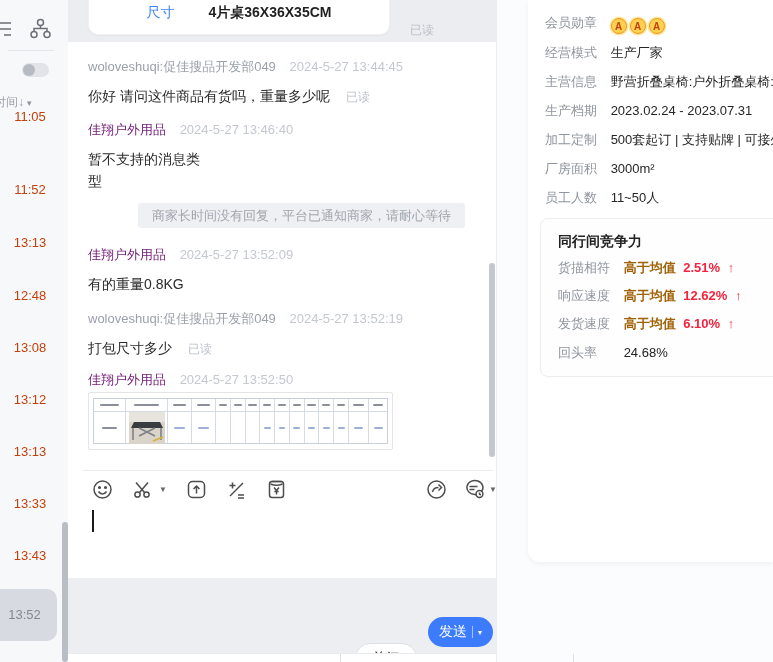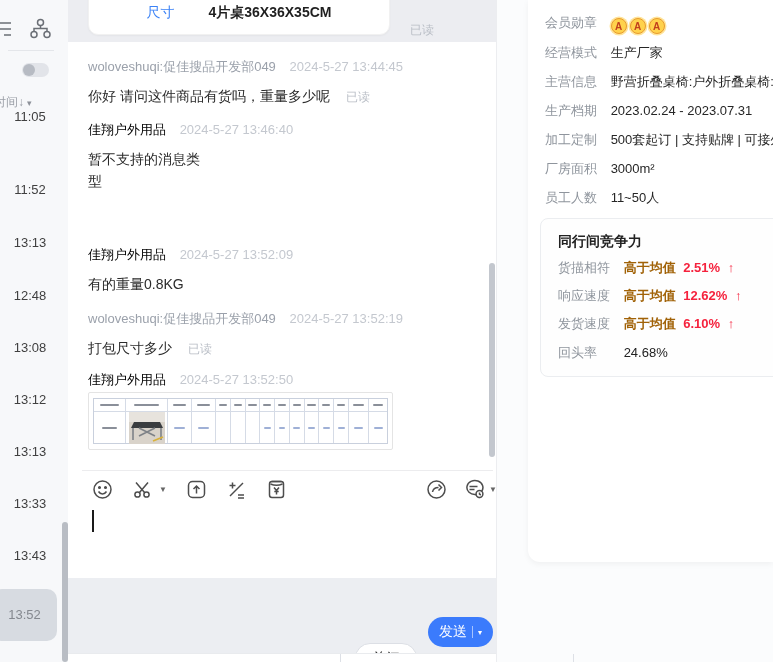--- a/index.html
+++ b/index.html
@@ -9,38 +9,38 @@
   #stage { position:relative; width:773px; height:662px; background:#fdfdfe; }
 
   
   #left-rail { left:0; top:0; width:68px; height:662px; background:#f7f8fa; }
   .rail-icon { color:#6b6f76; }
   #rail-divider { left:8px; top:50px; width:46px; height:1px; background:#e4e6ea; }
   #rail-toggle { left:22px; top:63px; width:27px; height:14px; background:#e2e4e9; border-radius:7px; }
   #rail-toggle .knob { position:absolute; left:1px; top:1px; width:12px; height:12px; border-radius:50%; background:#b7bbc3; }
   #sort-ctl { left:-6px; top:94px; width:70px; color:#9a9ea6; font-size:12px; white-space:nowrap; }
   #sort-ctl .caret { font-size:9px; color:#8d9199; margin-left:3px; }
-  .time-item { left:0; width:60px; text-align:center; color:#404040; font-size:13px; height:22px; line-height:22px; }
+  .time-item { left:0; width:60px; text-align:center; color:#c2410c; font-size:13px; height:22px; line-height:22px; }
   .time-item.selected { left:-8px; width:65px; height:52px; line-height:52px; background:#d7dbe1; border-radius:10px; color:#84888f; }
   #rail-scrollbar { left:62px; top:522px; width:6px; height:140px; background:#b9bdc4; border-radius:3px; }
 
   
   #chat-panel { left:68px; top:0; width:429px; height:662px; background:#fff; border-right:1px solid #ecedf0; }
   #top-band { left:0; top:0; width:428px; height:42px; background:#ecedf1; }
   #product-card { left:20px; top:-10px; width:302px; height:45px; background:#fff; border:1px solid #f1f1f1;
      border-radius:10px; display:flex; align-items:center; justify-content:center; gap:34px; box-shadow:0 1px 2px rgba(0,0,0,.04); }
   #product-card .pc-label { color:#3b82f6; font-size:14px; }
   #product-card .pc-value { color:#1f1f1f; font-size:14px; font-weight:bold; }
   .read-flag { color:#b9bec6; font-size:12px; }
   #card-read { left:342px; top:22px; }
 
   .msg { left:20px; width:395px; }
   .sender-line { font-size:13px; white-space:nowrap; }
   .sender-line .name.buyer { color:#9ba1ab; }
-  .sender-line .name.seller { color:#000000;text-align:right; }
+  .sender-line .name.seller { color:#701a75;text-align:right; }
   .sender-line .time { color:#c4c8cf; margin-left:10px; }
   .msg-text { margin-top:9px; font-size:14px; color:#2b2b2b; line-height:22px; }
   .msg-text .read-flag { margin-left:16px; }
   #msg-1 .msg-text { max-width:118px; }
 
   #sys-notice { left:70px; top:203px; height:25px; line-height:25px; padding:0 14px;
      background:#eef0f3; color:#a0a5ad; font-size:13px; border-radius:3px; white-space:nowrap; }
 
   
   #spec-image { left:20px; top:392px; width:305px; height:58px; background:#fff; border:1px solid #e4e4e4; border-radius:2px; padding:5px 4px; }
@@ -149,20 +149,21 @@
     </div>
 
     <div id="msg-1" class="abs msg" style="top:121px">
       <div class="sender-line">
         <span class="name seller">佳翔户外用品</span>
         <span class="time">2024-5-27 13:46:40</span>
       </div>
       <div class="msg-text">暂不支持的消息类型</div>
     </div>
 
+    <div id="sys-notice" class="abs">商家长时间没有回复，平台已通知商家，请耐心等待</div>
 
     <div class="abs msg" style="top:246px">
       <div class="sender-line">
         <span class="name seller">佳翔户外用品</span>
         <span class="time">2024-5-27 13:52:09</span>
       </div>
       <div class="msg-text">有的重量0.8KG</div>
     </div>
 
     <div class="abs msg" style="top:310px">

